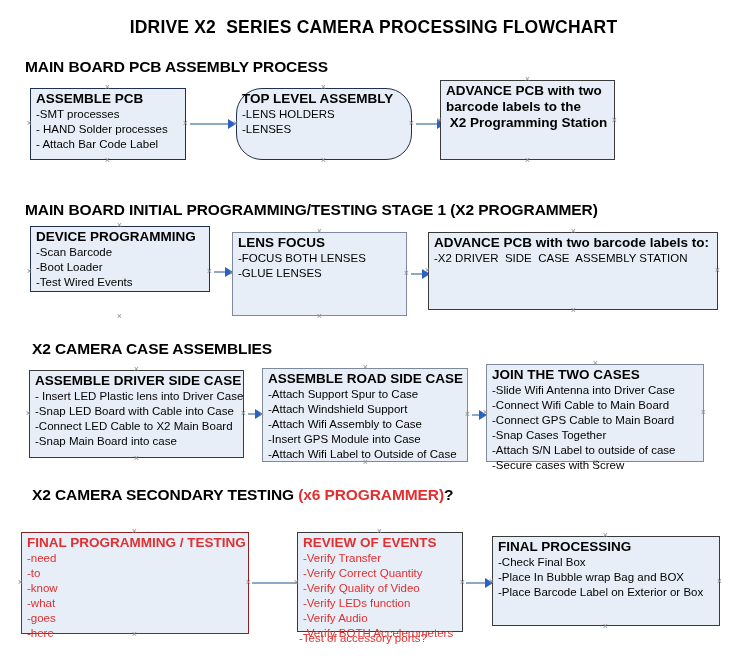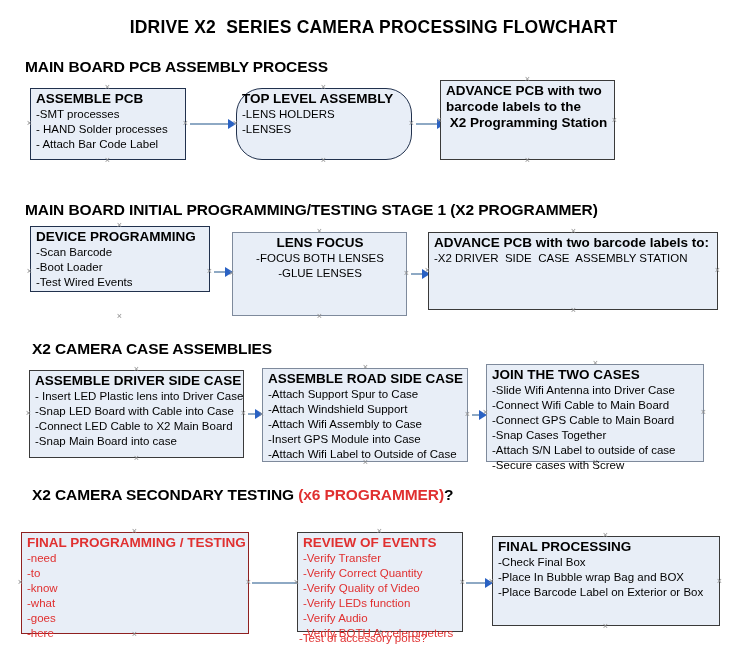--- a/index.html
+++ b/index.html
@@ -158,21 +158,21 @@
     <div class="ln">-Test Wired Events</div>
   </div>
   <span class="handle" style="left:116px; top:222px;"></span>
   <span class="handle" style="left:116px; top:313px;"></span>
   <span class="handle" style="left:26px; top:268px;"></span>
   <span class="handle" style="left:206px; top:268px;"></span>
 
   <div class="conn" style="left:214px; top:271px; width:14px;"></div>
   <div class="arrowhead" style="left:225px; top:267px;"></div>
 
-  <div class="node" style="left:232px; top:232px; width:175px; height:84px;text-align:center;">
+  <div class="node" style="left:232px; top:232px; width:175px; height:84px;">
     <div class="hd">LENS FOCUS</div>
     <div class="ln">-FOCUS BOTH LENSES</div>
     <div class="ln">-GLUE LENSES</div>
   </div>
   <span class="handle" style="left:316px; top:228px;"></span>
   <span class="handle" style="left:316px; top:313px;"></span>
   <span class="handle" style="left:228px; top:270px;"></span>
   <span class="handle" style="left:403px; top:270px;"></span>
 
   <div class="conn" style="left:411px; top:273px; width:14px;"></div>

